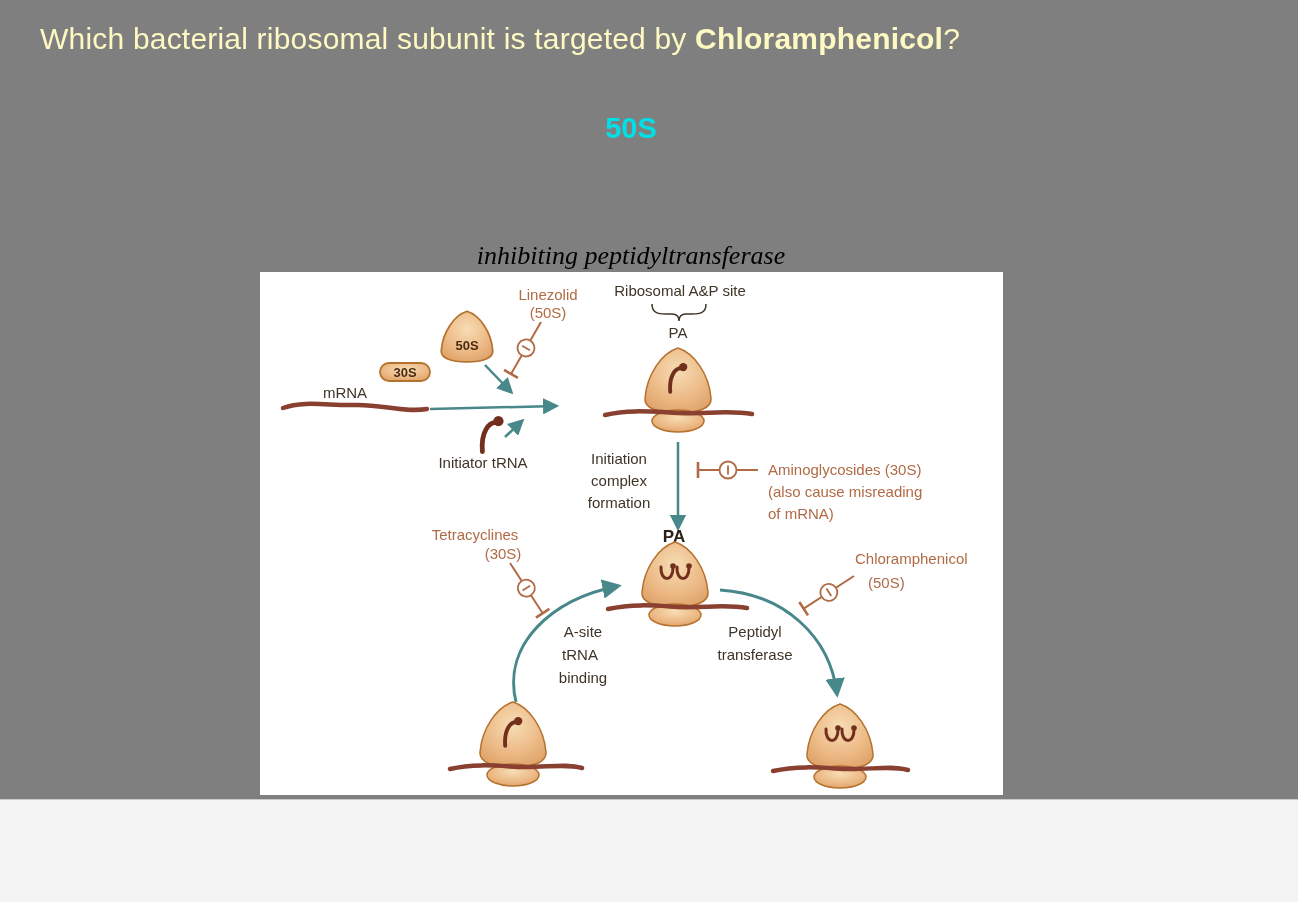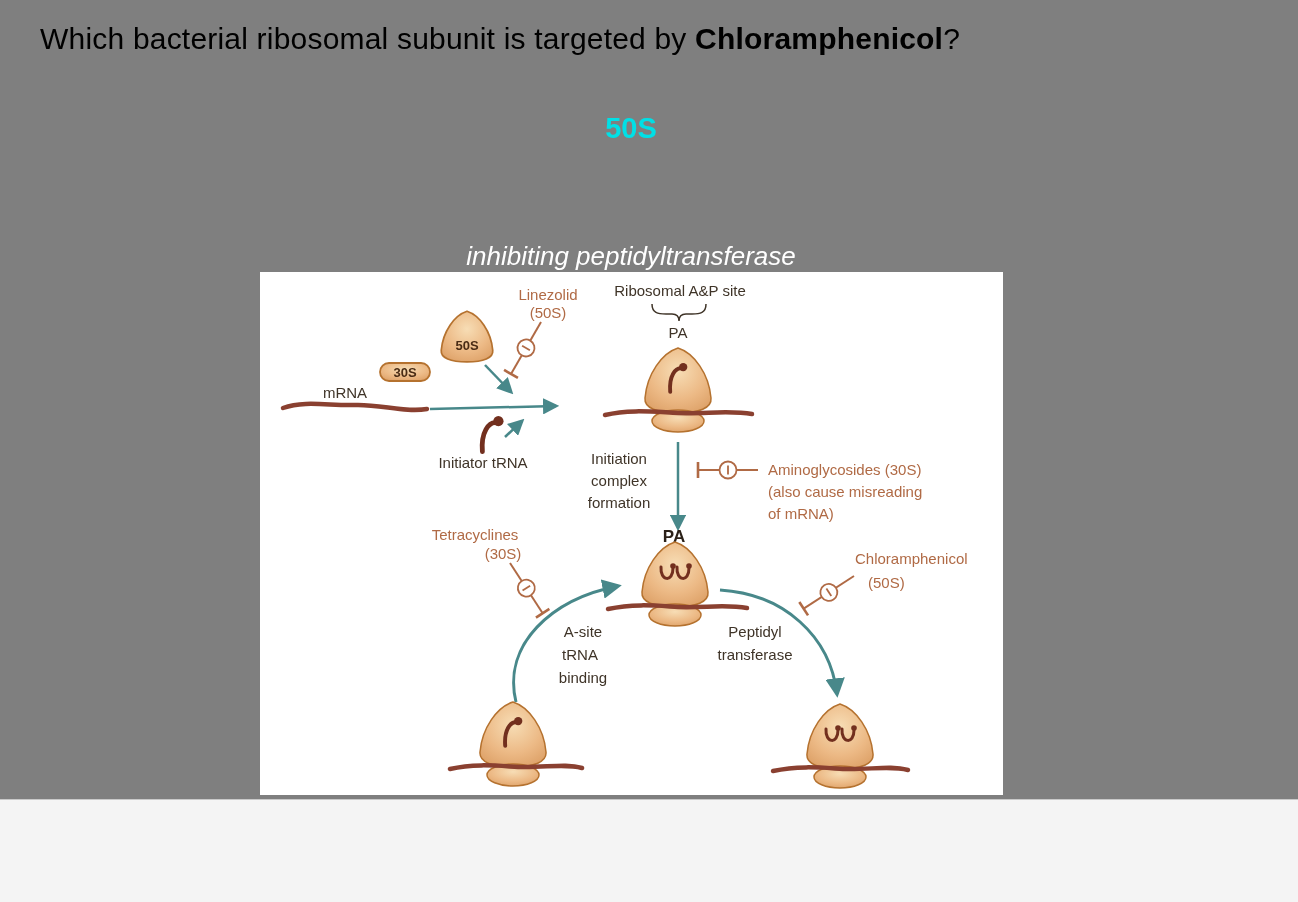--- a/index.html
+++ b/index.html
@@ -3,30 +3,30 @@
 <meta charset="utf-8">
 <style>
   html,body { margin:0; padding:0; }
   body {
     width:1298px; height:902px; position:relative; overflow:hidden;
     background:#7f7f7f;
     font-family:"Liberation Sans", sans-serif;
   }
   .question {
     position:absolute; left:40px; top:22px; width:1230px;
-    font-size:30px; color:#000000; letter-spacing:0.2px;
+    font-size:30px; color:#fef9c3; letter-spacing:0.2px;
   }
   .question b { font-weight:bold; }
   .answer-line {
     position:absolute; left:0; top:112px; width:1262px; text-align:center;
     font-size:29px; font-weight:bold; color:#00e0e6;
   }
   .note-line {
     position:absolute; left:0; top:241px; width:1262px; text-align:center;
-    font-size:26px; font-style:italic; color:#ffffff;
+    font-size:26px; font-style:italic; color:#000000;font-family:Liberation Serif, serif;
   }
   .diagram-panel {
     position:absolute; left:260px; top:272px; width:743px; height:523px;
     background:#ffffff;
   }
   svg text { font-size:15px; }
   .brown { fill:#b06a45; }
   .dark  { fill:#3f3428; }
   .pill-label { fill:#4a2c15; font-weight:bold; font-size:13px; }
   .pa-bold { fill:#2b2118; font-weight:bold; font-size:17px; }

